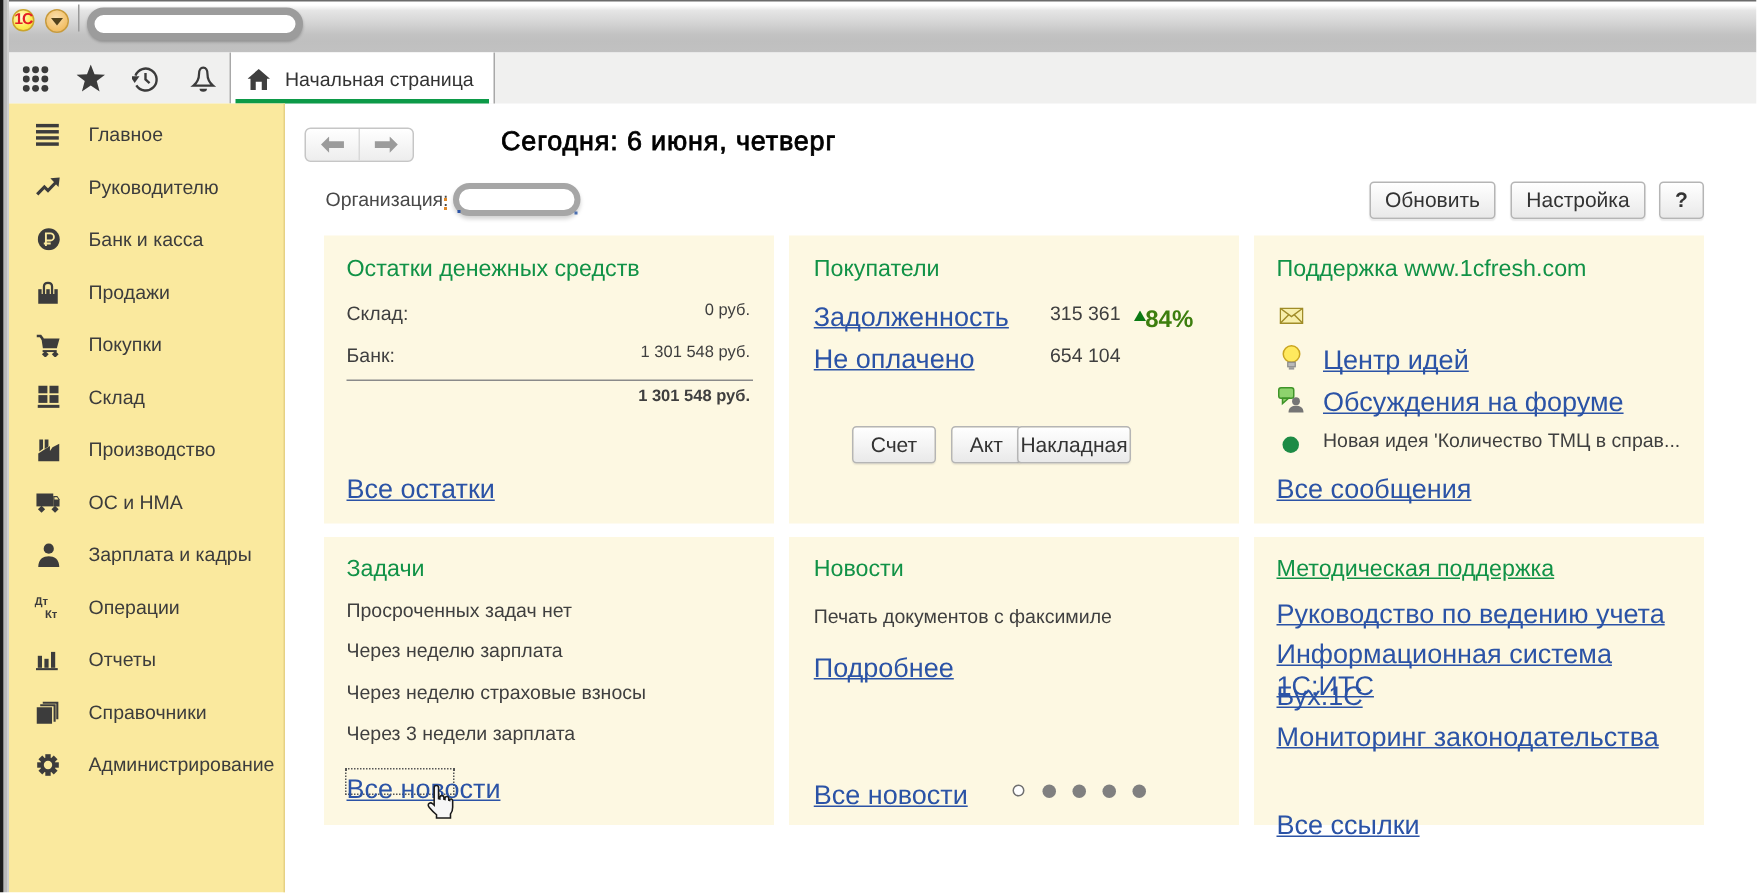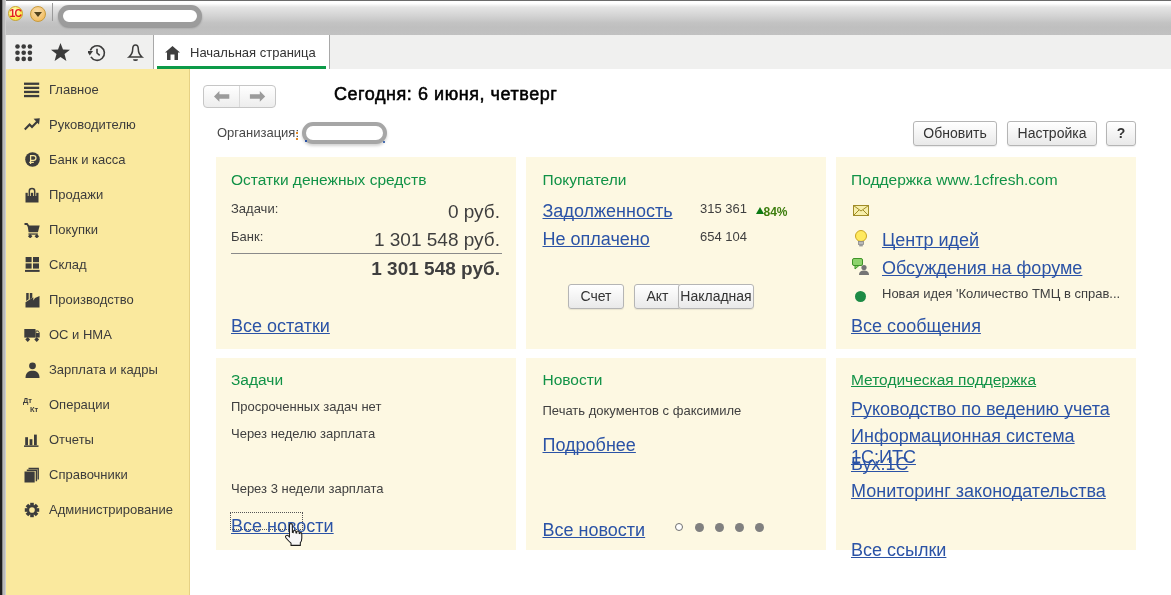--- a/index.html
+++ b/index.html
@@ -30,42 +30,42 @@
   #toolbar { left:0; top:35px; width:1171px; height:34px; background:#f0f0ef; }
   #tab { left:153px; top:35px; width:177px; height:34px; background:#fff;
     border-left:1px solid #a8a8a8; border-right:1px solid #a8a8a8; }
   #tabline { left:157px; top:66px; width:169px; height:3px; background:#0c9a48; }
   #tabtext { left:190px; top:44.5px; font-size:13px; color:#333; }
 
   
   #sidebar { left:6px; top:69px; width:184px; height:526px; background:#fae99e;
     border-right:1px solid #e6d184; }
   .mi { position:absolute; left:0; width:184px; height:35px; }
-  .mi .txt { position:absolute; left:43px; top:10px; font-size:13px; color:#3c3c3c; }
+  .mi .txt { position:absolute; left:53px; top:10px; font-size:13px; color:#3c3c3c; }
 
   
   #navgrp { left:203px; top:85px; width:73px; height:23px; background:linear-gradient(#fff,#ededed);
     border:1px solid #c6c6c6; border-radius:4px; }
   #navdiv { left:239px; top:86px; width:1px; height:21px; background:#d9d9d9; }
   #heading { left:334px; top:84px; font-size:18px; font-weight:normal; letter-spacing:0.55px; color:#000; -webkit-text-stroke:0.55px #000; }
   #orglbl { left:217px; top:124.8px; font-size:13px; color:#484848; }
   #orgpill { left:302px; top:122px; width:85px; height:22px; border-radius:11px;
     background:#fff; border:4.5px solid #a6a6a6; box-shadow:0 2px 3px rgba(0,0,0,.18); }
 
   .btn { position:absolute; height:25px; background:linear-gradient(#ffffff,#f2f2f2 60%,#e9e9e9);
     border:1px solid #b5b5b5; border-radius:3px; font-size:14px; color:#333;
     text-align:center; line-height:23px; box-shadow:0 1px 1px rgba(0,0,0,.08); }
 
   
   .panel { position:absolute; width:300px; height:192px; background:#fdf8e2; }
   .ptitle { position:absolute; left:15px; top:14px; font-size:15.5px; color:#119247; }
   .prow { position:absolute; left:15px; font-size:13px; color:#3f3f3f; }
-  .pamt { position:absolute; right:16px; font-size:19px; color:#3f3f3f; text-align:right; }
+  .pamt { position:absolute; right:16px; font-size:11px; color:#3f3f3f; text-align:right; }
   a.lnk { color:#2b53a6; text-decoration:underline; text-decoration-skip-ink:none; font-size:18px; }
-  .grn { color:#3d7e0e; font-size:12px; font-weight:bold; }
+  .grn { color:#3d7e0e; font-size:16px; font-weight:bold; }
 </style>
 </head>
 <body>
 
 <div id="titlebar" class="abs"></div>
 <div class="abs logo1c">1С</div>
 <div class="abs dropbtn"></div>
 <div id="tbsep" class="abs"></div>
 <div id="titlepill" class="abs"></div>
 
@@ -274,21 +274,21 @@
 <div class="abs" style="left:295.5px;top:131.5px;width:2.5px;height:2px;background:#e08828;"></div>
 <div class="abs" style="left:295.5px;top:137.8px;width:2.5px;height:2px;background:#e08828;"></div>
 <div class="abs" style="left:304.5px;top:140px;width:2px;height:2px;background:#2b53a6;"></div>
 <div class="abs" style="left:383px;top:140.5px;width:2px;height:2px;background:#4b6fb0;"></div>
 <div class="btn" style="left:913px;top:121px;width:84px;">Обновить</div>
 <div class="btn" style="left:1007px;top:121px;width:90px;">Настройка</div>
 <div class="btn" style="left:1106px;top:121px;width:30px;font-weight:bold;">?</div>
 
 <div class="panel" style="left:216px;top:157px;">
   <div class="ptitle">Остатки денежных средств</div>
-  <div class="prow" style="top:44px;">Задачи:</div>
+  <div class="prow" style="top:44px;">Склад:</div>
   <div class="pamt" style="top:44px;">0 руб.</div>
   <div class="prow" style="top:71.5px;">Банк:</div>
   <div class="pamt" style="top:71.5px;">1 301 548 руб.</div>
   <div style="position:absolute;left:15px;top:96px;width:271px;height:1px;background:#8a8a8a;"></div>
   <div class="pamt" style="top:100.5px;font-weight:bold;">1 301 548 руб.</div>
   <div class="prow" style="top:159px;"><a class="lnk" href="#">Все остатки</a></div>
 </div>
 
 <div class="panel" style="left:526px;top:157px;">
   <div class="ptitle" style="left:16.5px;">Покупатели</div>
@@ -326,20 +326,21 @@
   <div class="prow" style="left:46px;top:101px;"><a class="lnk" href="#">Обсуждения на форуме</a></div>
   <div class="abs" style="left:19px;top:134px;width:11px;height:11px;border-radius:50%;background:#1d8b45;"></div>
   <div class="prow" style="left:46px;top:128.5px;">Новая идея 'Количество ТМЦ в справ...</div>
   <div class="prow" style="top:159px;"><a class="lnk" href="#">Все сообщения</a></div>
 </div>
 
 <div class="panel" style="left:216px;top:358px;">
   <div class="ptitle" style="top:13px;">Задачи</div>
   <div class="prow" style="top:40.5px;">Просроченных задач нет</div>
   <div class="prow" style="top:68px;">Через неделю зарплата</div>
+  <div class="prow" style="top:95.5px;">Через неделю страховые взносы</div>
   <div class="prow" style="top:123px;">Через 3 недели зарплата</div>
   <div class="abs" style="left:14px;top:154px;width:73px;height:18px;border:1px dotted #555;"></div>
   <div class="prow" style="top:158px;"><a class="lnk" href="#">Все новости</a></div>
   <svg class="abs" style="left:67px;top:165px" width="20" height="23" viewBox="0 0 19 22">
     <path d="M6.1 10.5 L6.1 2 Q6.1 0.6 7.5 0.6 Q8.9 0.6 8.9 2 L8.9 9 L9.7 9.2 L9.7 8.4 Q9.7 7.1 11 7.1 Q12.3 7.1 12.3 8.4 L12.3 9.4 L13 9.6 L13 8.8 Q13 7.6 14.2 7.6 Q15.4 7.6 15.4 8.8 L15.4 10 L16 10.2 Q16.1 9.1 17 9.2 Q17.9 9.4 17.9 10.5 L17.9 14.5 Q17.9 17.3 16.5 18.8 L16.5 21.4 L7.6 21.4 L7.6 19.3 Q5.2 17.2 3 14.6 Q1.7 13.1 2.9 12.1 Q4 11.3 5.1 12.3 L6.1 13.2 Z" fill="#f6f6f6" stroke="#1a1a1a" stroke-width="1"></path>
   </svg>
 </div>
 
 <div class="panel" style="left:526px;top:358px;">
   <div class="ptitle" style="left:16.5px;top:13px;">Новости</div>

